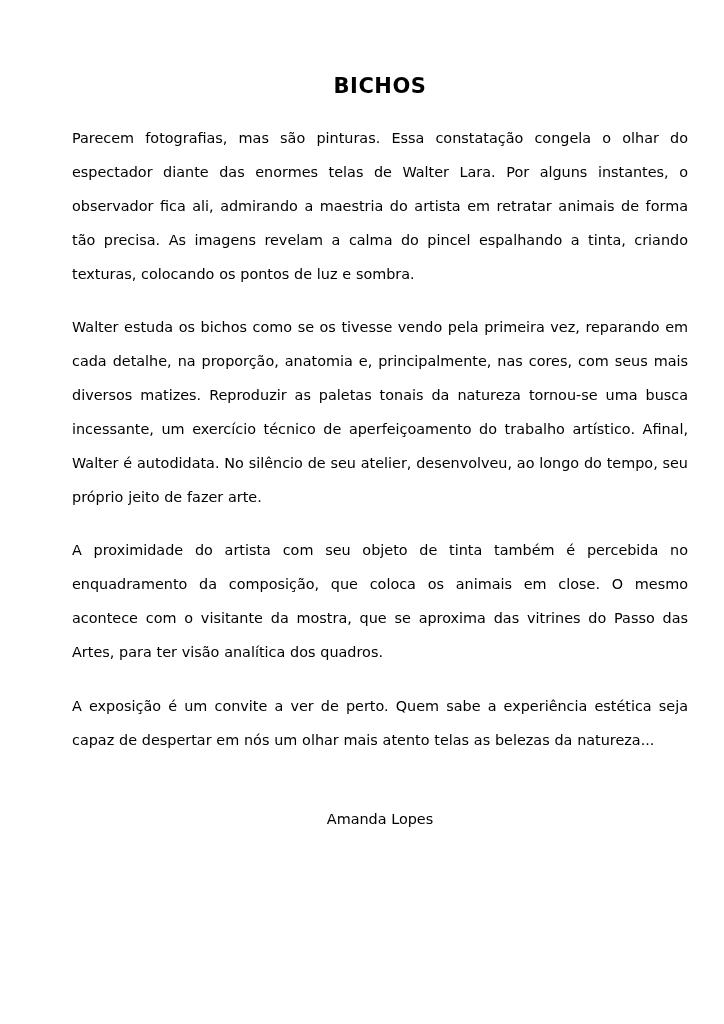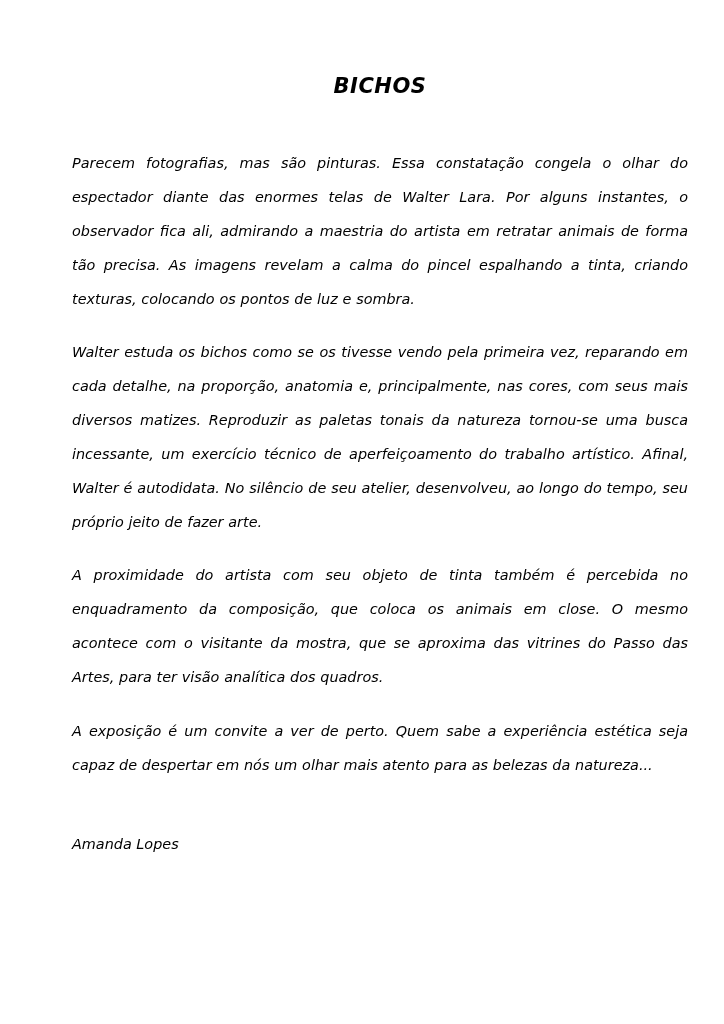--- a/index.html
+++ b/index.html
@@ -14,65 +14,64 @@
     font-family: "DejaVu Sans", "Liberation Sans", sans-serif;
     color: #000000;
     -webkit-font-smoothing: antialiased;
   }
   .page {
     box-sizing: border-box;
     width: 724px;
     height: 1024px;
     padding: 60px 36px 40px 72px;
     position: relative;
-    font-style: italic;
   }
   .doc-title {
     text-align: center;
     font-size: 21px;
     font-weight: bold;
     letter-spacing: 0.5px;
     margin: 14px 0 0 0;
     line-height: 1.2;
   }
   .body-block {
-    margin-top: 48px;
+    margin-top: 23px;
   }
   p.para {
     font-size: 14.4px;
     line-height: 2.35;
     text-align: justify;
     text-justify: inter-word;
     margin: 0 0 20px 0;
     word-spacing: 0.2px;
   }
   p.para:last-of-type {
     margin-bottom: 0;
   }
   .signature {
     margin-top: 46px;
-    text-align: left;
+    text-align: center;
     font-size: 14.4px;
     line-height: 2.1;
   }
   .signature div {
     display: block;
   }
 </style>
 </head>
 <body>
 
 <div class="page">
 
   <h1 class="doc-title">BICHOS</h1>
 
   <div class="body-block">
     <p class="para">Parecem fotografias, mas são pinturas. Essa constatação congela o olhar do espectador diante das enormes telas de Walter Lara. Por alguns instantes, o observador fica ali, admirando a maestria do artista em retratar animais de forma tão precisa. As imagens revelam a calma do pincel espalhando a tinta, criando texturas, colocando os pontos de luz e sombra.</p>
     <p class="para">Walter estuda os bichos como se os tivesse vendo pela primeira vez, reparando em cada detalhe, na proporção, anatomia e, principalmente, nas cores, com seus mais diversos matizes. Reproduzir as paletas tonais da natureza tornou-se uma busca incessante, um exercício técnico de aperfeiçoamento do trabalho artístico. Afinal, Walter é autodidata. No silêncio de seu atelier, desenvolveu, ao longo do tempo, seu próprio jeito de fazer arte.</p>
     <p class="para">A proximidade do artista com seu objeto de tinta também é percebida no enquadramento da composição, que coloca os animais em close. O mesmo acontece com o visitante da mostra, que se aproxima das vitrines do Passo das Artes, para ter visão analítica dos quadros.</p>
-    <p class="para">A exposição é um convite a ver de perto. Quem sabe a experiência estética seja capaz de despertar em nós um olhar mais atento para as belezas da natureza...</p>
+    <p class="para">A exposição é um convite a ver de perto. Quem sabe a experiência estética seja capaz de despertar em nós um olhar mais atento telas as belezas da natureza...</p>
   </div>
 
   <div class="signature">
     <div>Amanda Lopes</div>
   </div>
 
 </div>
 
 </body></html>

